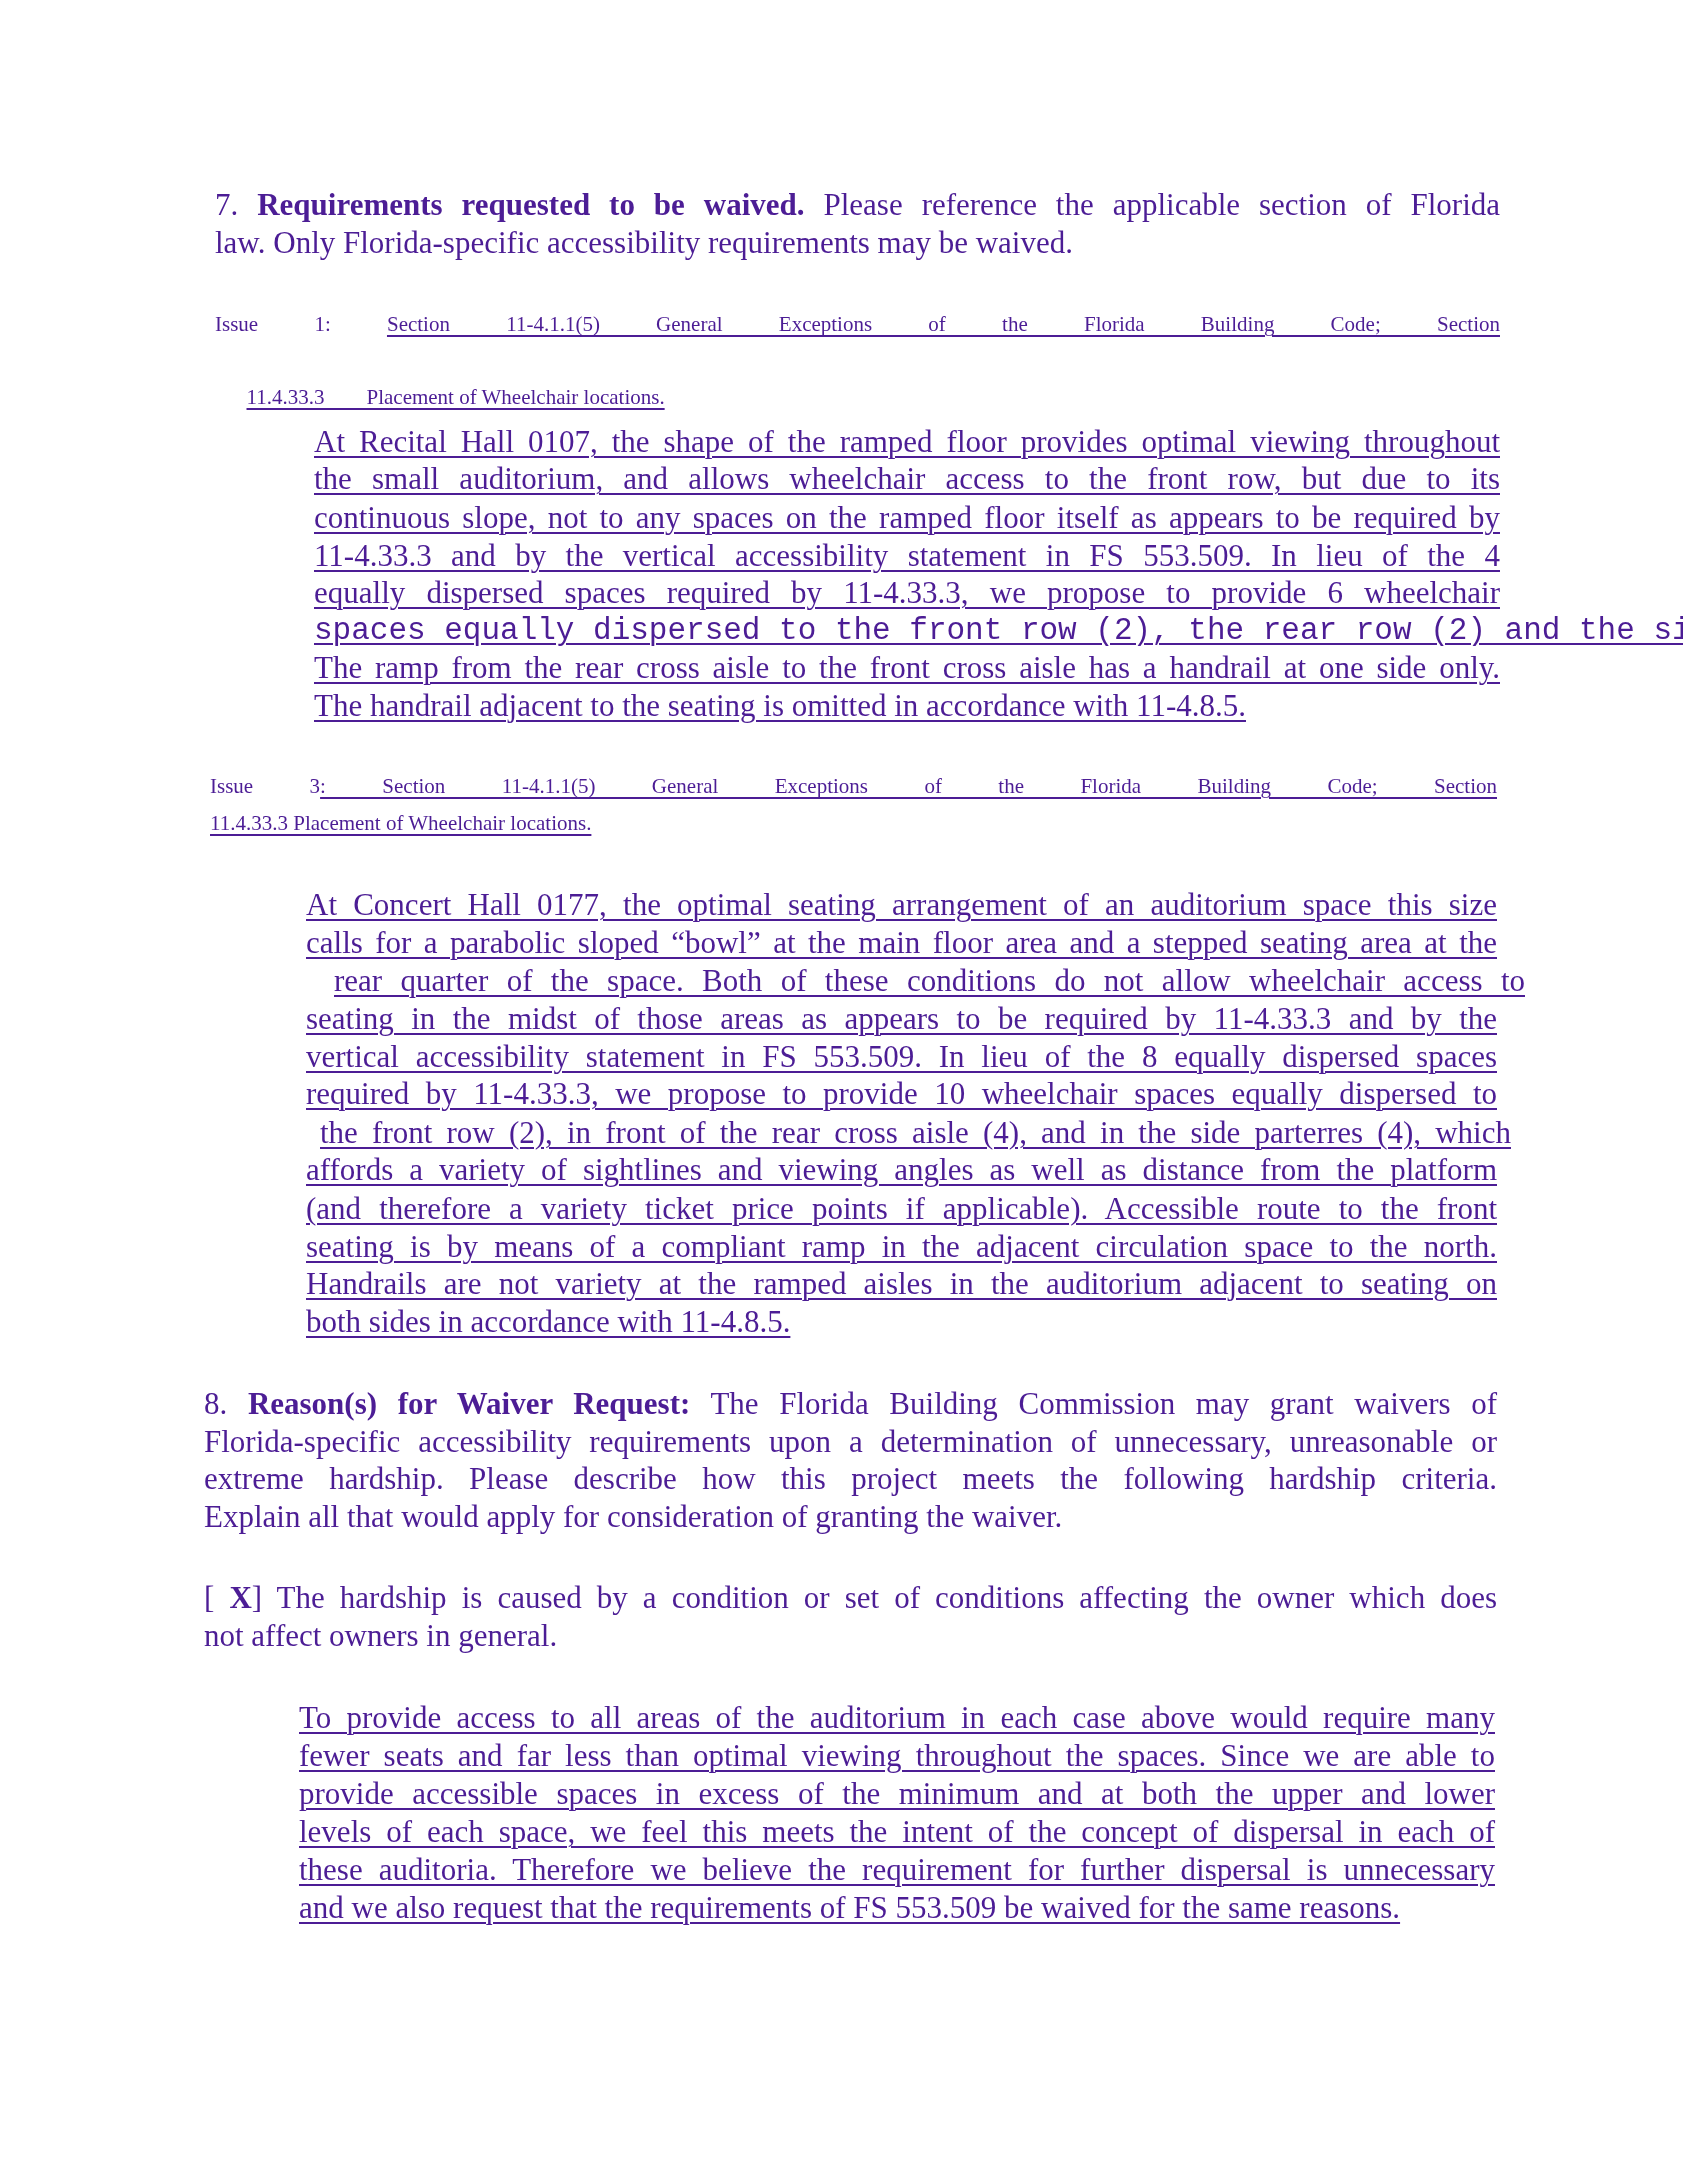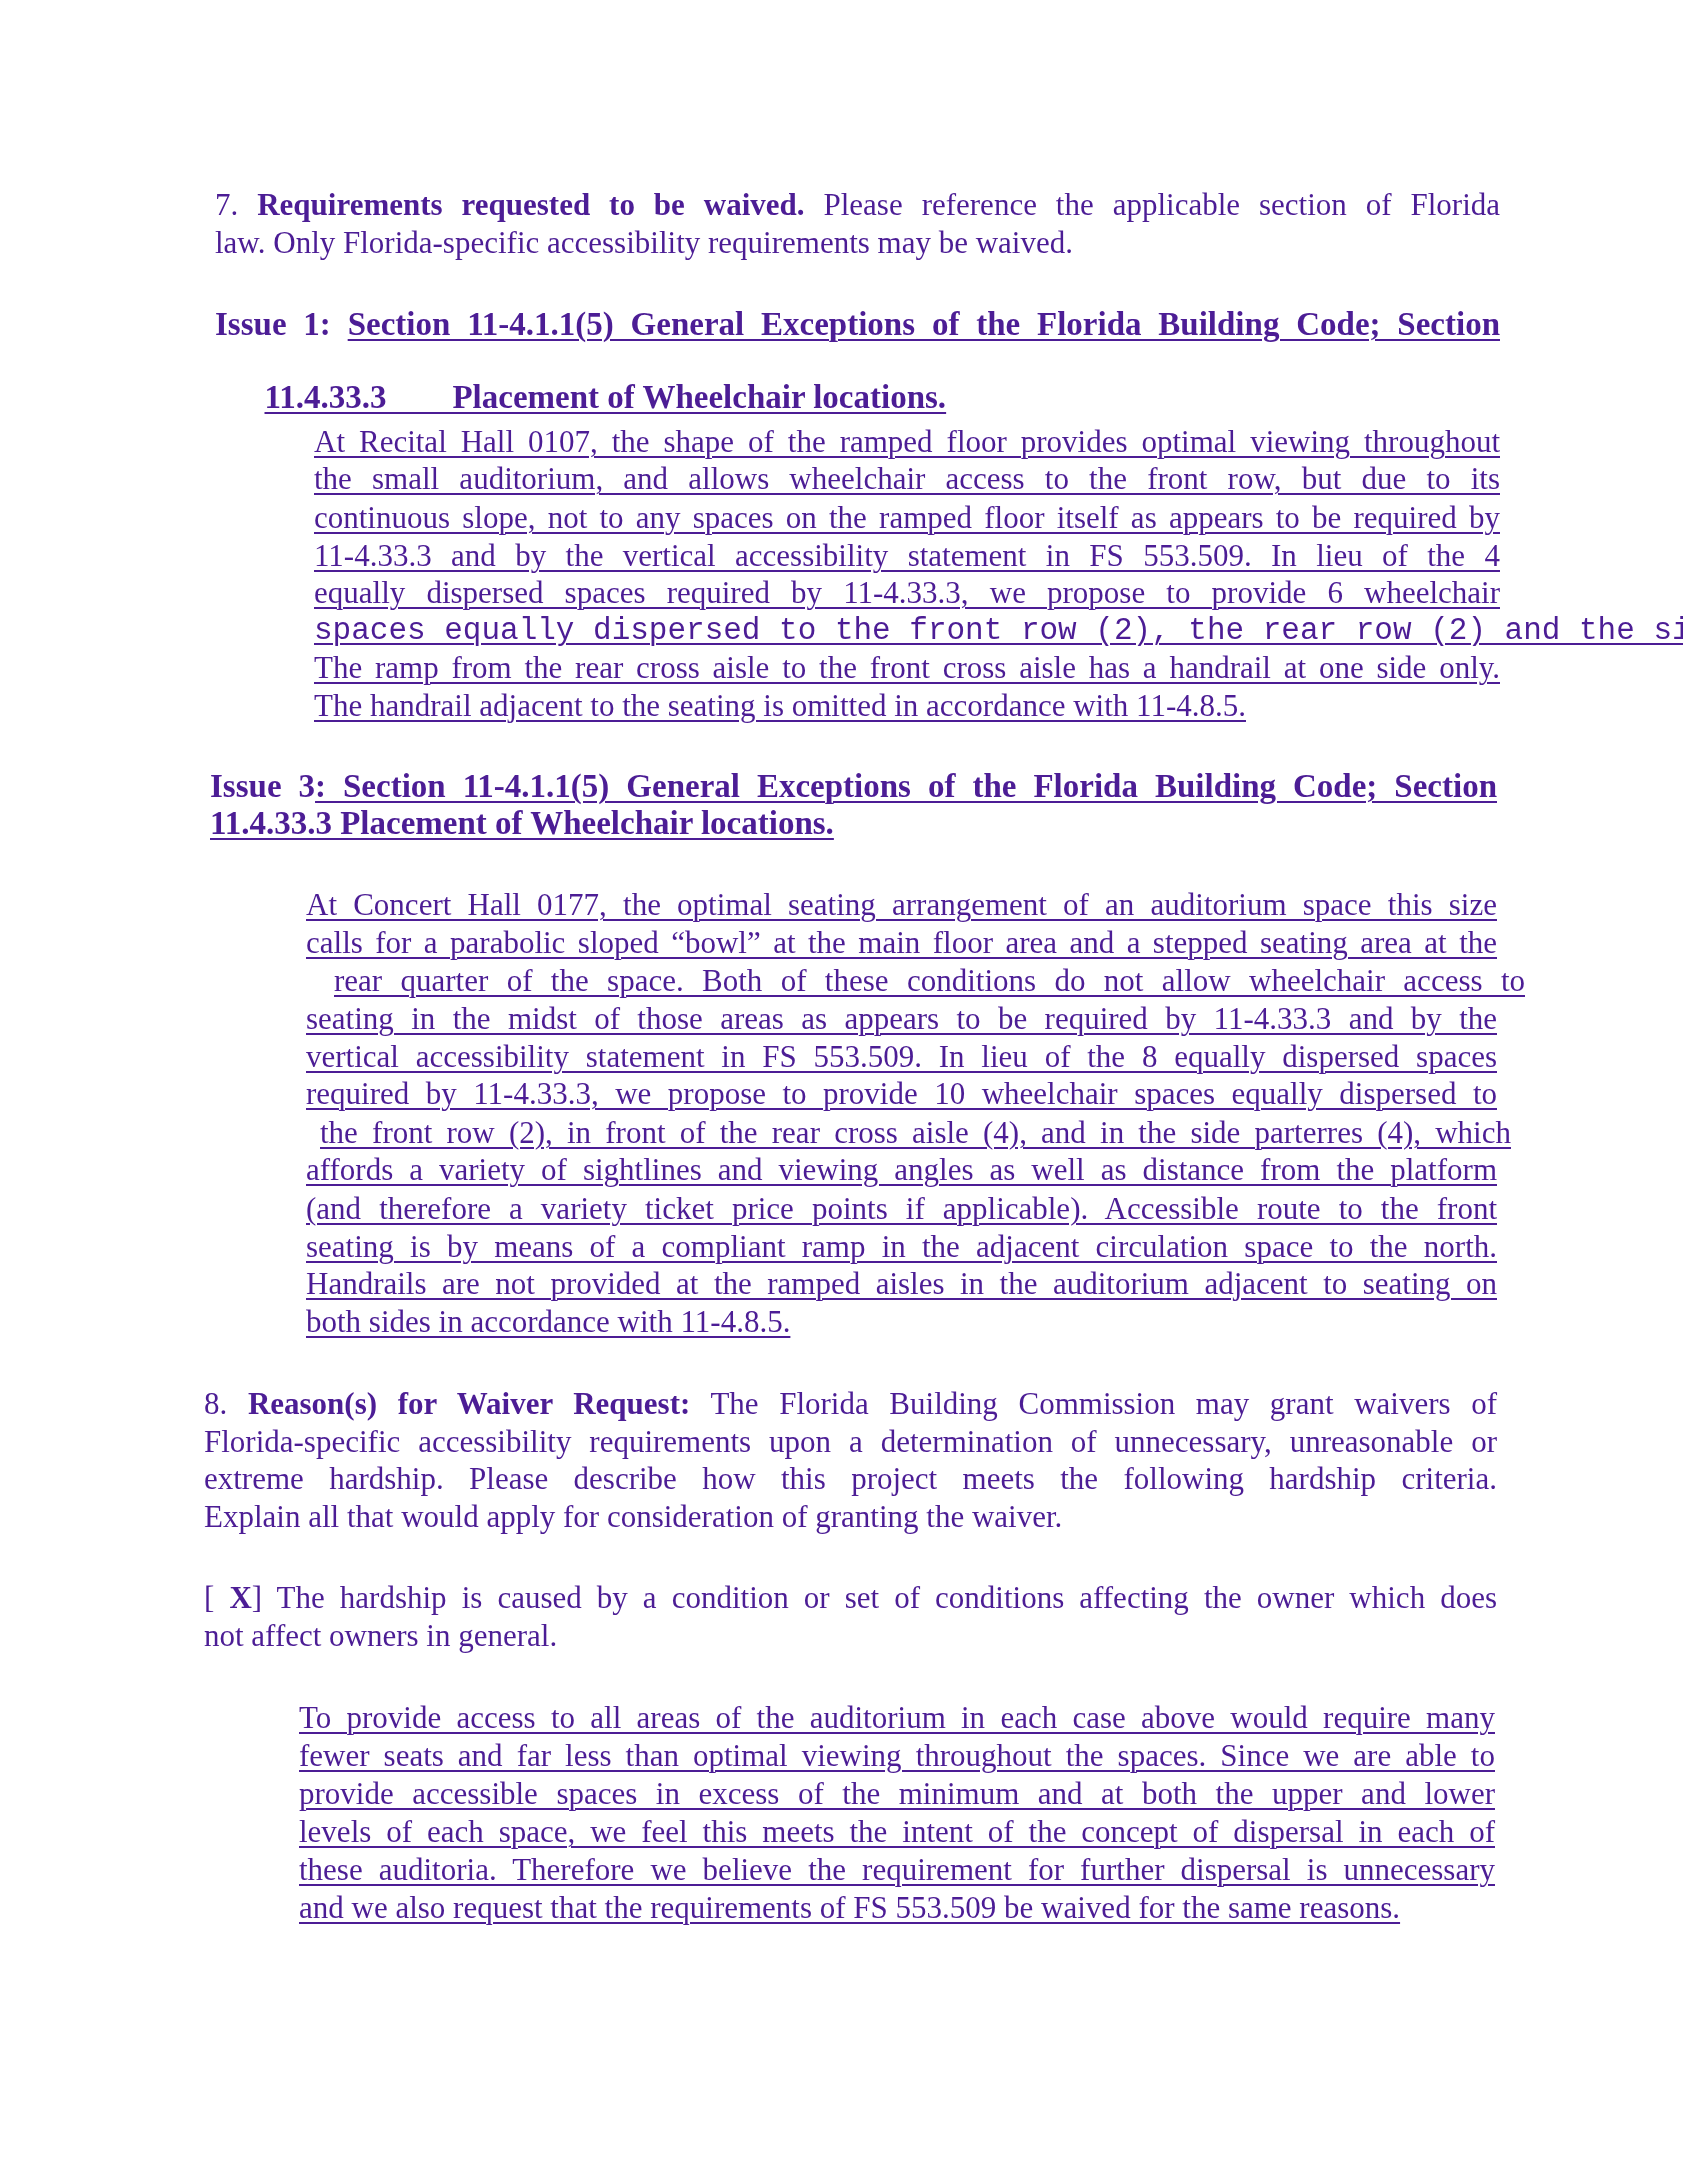--- a/index.html
+++ b/index.html
@@ -15,21 +15,21 @@
     line-height: 36px;
     height: 36px;
     white-space: nowrap;
     text-align: justify;
     text-align-last: justify;
     overflow: visible;
   }
   .line.last { text-align-last: left; }
   .b { font-weight: bold; }
   .u { text-decoration: underline; text-decoration-thickness: 2px; text-underline-offset: 4px; }
-  .hdr { font-weight: bold; font-size: 33px; }
+  .hdr { font-weight: normal; font-size: 21px; }
 </style>
 </head>
 <body>
 
 <div class="page">
 
   <div>
     <div class="line" style="left:215px; top:187px; width:1285px;">
       <span>7.</span>
       <span class="b">Requirements requested to be waived.</span>
@@ -71,21 +71,21 @@
       <div class="line u" style="left:306px; top:887px; width:1191px;">At Concert Hall 0177, the optimal seating arrangement of an auditorium space this size</div>
       <div class="line u" style="left:306px; top:925px; width:1191px;">calls for a parabolic sloped “bowl” at the main floor area and a stepped seating area at the</div>
       <div class="line u" style="left:306px; top:963px; width:1191px;margin-left:28px;">rear quarter of the space. Both of these conditions do not allow wheelchair access to</div>
       <div class="line u" style="left:306px; top:1001px; width:1191px;">seating in the midst of those areas as appears to be required by 11-4.33.3 and by the</div>
       <div class="line u" style="left:306px; top:1039px; width:1191px;">vertical accessibility statement in FS 553.509.  In lieu of the 8 equally dispersed spaces</div>
       <div class="line u" style="left:306px; top:1076px; width:1191px;">required by 11-4.33.3, we propose to provide 10 wheelchair spaces equally dispersed to</div>
       <div class="line u" style="left:306px; top:1115px; width:1191px;margin-left:14px;">the front row (2), in front of the rear cross aisle (4), and in the side parterres (4), which</div>
       <div class="line u" style="left:306px; top:1152px; width:1191px;">affords a variety of sightlines and viewing angles as well as distance from the platform</div>
       <div class="line u" style="left:306px; top:1191px; width:1191px;">(and therefore a variety ticket price points if applicable). Accessible route to the front</div>
       <div class="line u" style="left:306px; top:1229px; width:1191px;">seating is by means of a compliant ramp in the adjacent circulation space to the north.</div>
-      <div class="line u" style="left:306px; top:1266px; width:1191px;">Handrails are not provided at the ramped aisles in the auditorium adjacent to seating on</div>
+      <div class="line u" style="left:306px; top:1266px; width:1191px;">Handrails are not variety at the ramped aisles in the auditorium adjacent to seating on</div>
       <div class="line u last" style="left:306px; top:1304px; width:1191px;">both sides in accordance with 11-4.8.5.</div>
     </div>
   </div>
 
   <div>
     <div class="line" style="left:204px; top:1386px; width:1293px;">
       <span>8.</span>
       <span class="b">Reason(s) for Waiver Request:</span>
       <span>The Florida Building Commission may grant waivers of</span>
     </div>

